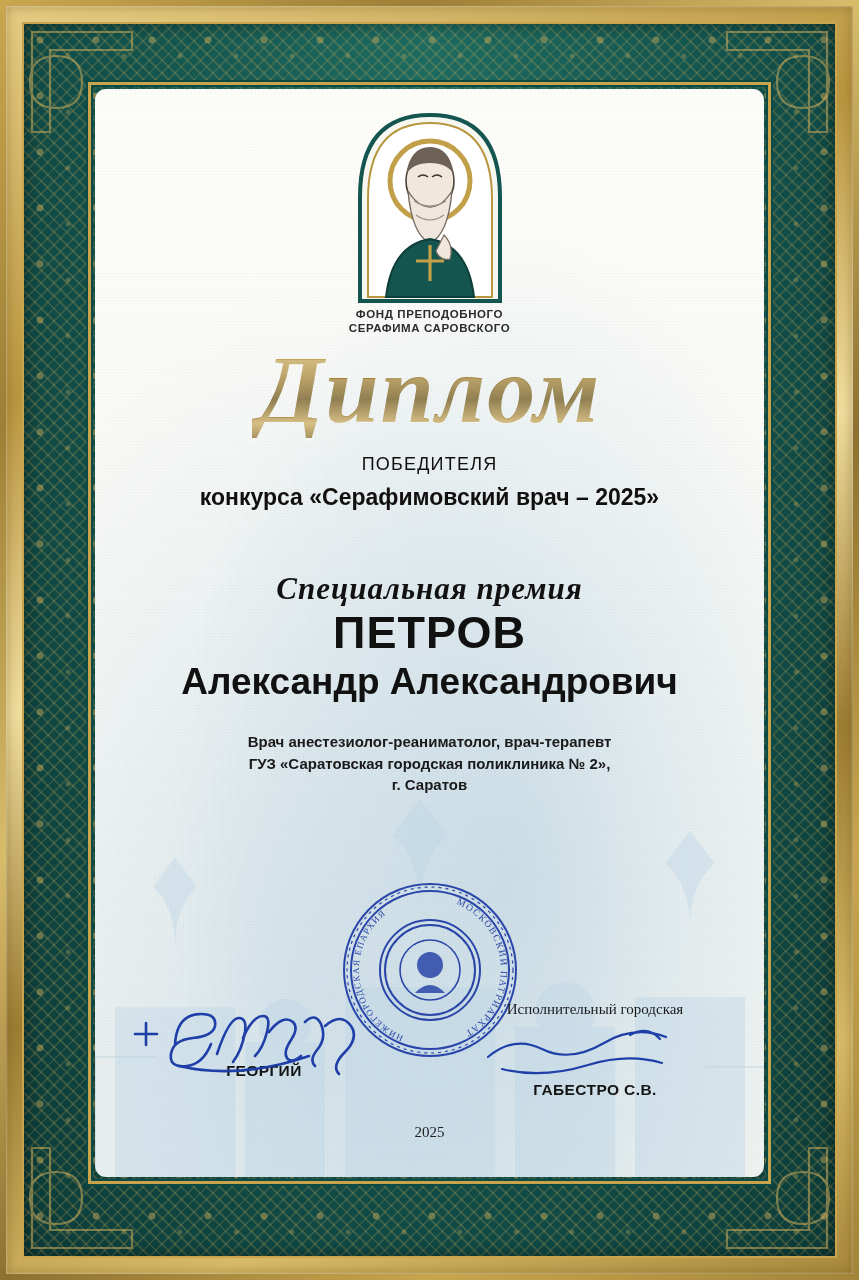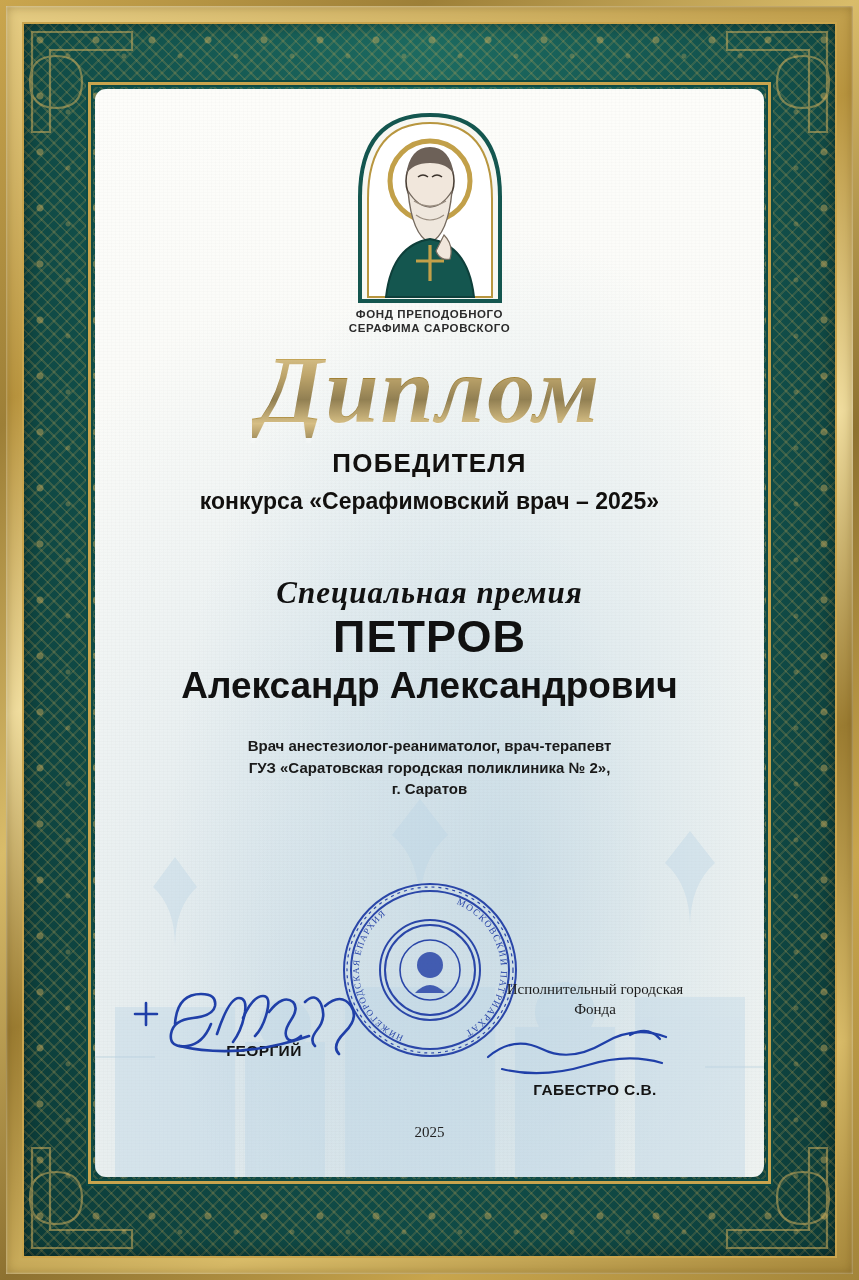--- a/index.html
+++ b/index.html
@@ -139,24 +139,24 @@
     letter-spacing: 2px;
     background: linear-gradient(180deg, #e0c377 0%, #a8873a 35%, #6d5519 60%, #c9a95c 85%, #8b6f2a 100%);
     -webkit-background-clip: text;
     background-clip: text;
     color: transparent;
     text-shadow: 0 1px 0 rgba(255,255,255,0.25);
     padding: 0 6px;
   }
 
   .subtitle-1 {
-    margin-top: 10px;
-    font-family: "Liberation Sans", sans-serif;
-    font-weight: bold;
-    font-size: 26px;
+    margin-top: 16px;
+    font-family: "Liberation Sans", sans-serif;
+    font-weight: normal;
+    font-size: 18px;
     letter-spacing: 1.2px;
     color: #12100e;
   }
   .subtitle-2 {
     margin-top: 9px;
     font-family: "Liberation Sans", sans-serif;
     font-weight: bold;
     font-size: 23px;
     color: #12100e;
   }
@@ -394,21 +394,20 @@
                 <path d="M60 84 q60 14 130-10"></path>
               </g>
             </svg>
           </div>
           <div class="sig-name">ГЕОРГИЙ</div>
         </div>
 
         <div class="sig-col">
           <div class="sig-role">
             <div>Исполнительный городская</div>
-            <div>Фонда</div>
             <div></div>
           </div>
           <div class="sig-space">
             <svg class="handwriting" style="left:20px;top:-6px" width="230" height="72" viewBox="0 0 230 72">
               <g fill="none" stroke="#1f3fa8" stroke-width="2.2" stroke-linecap="round">
                 <path d="M8 44 q26-22 54-8 q28 14 62-6 q30-18 62-6"></path>
                 <path d="M22 56 q40 10 86-4 q40-12 74-2"></path>
                 <path d="M150 22 q18-10 30 4"></path>
               </g>
             </svg>

